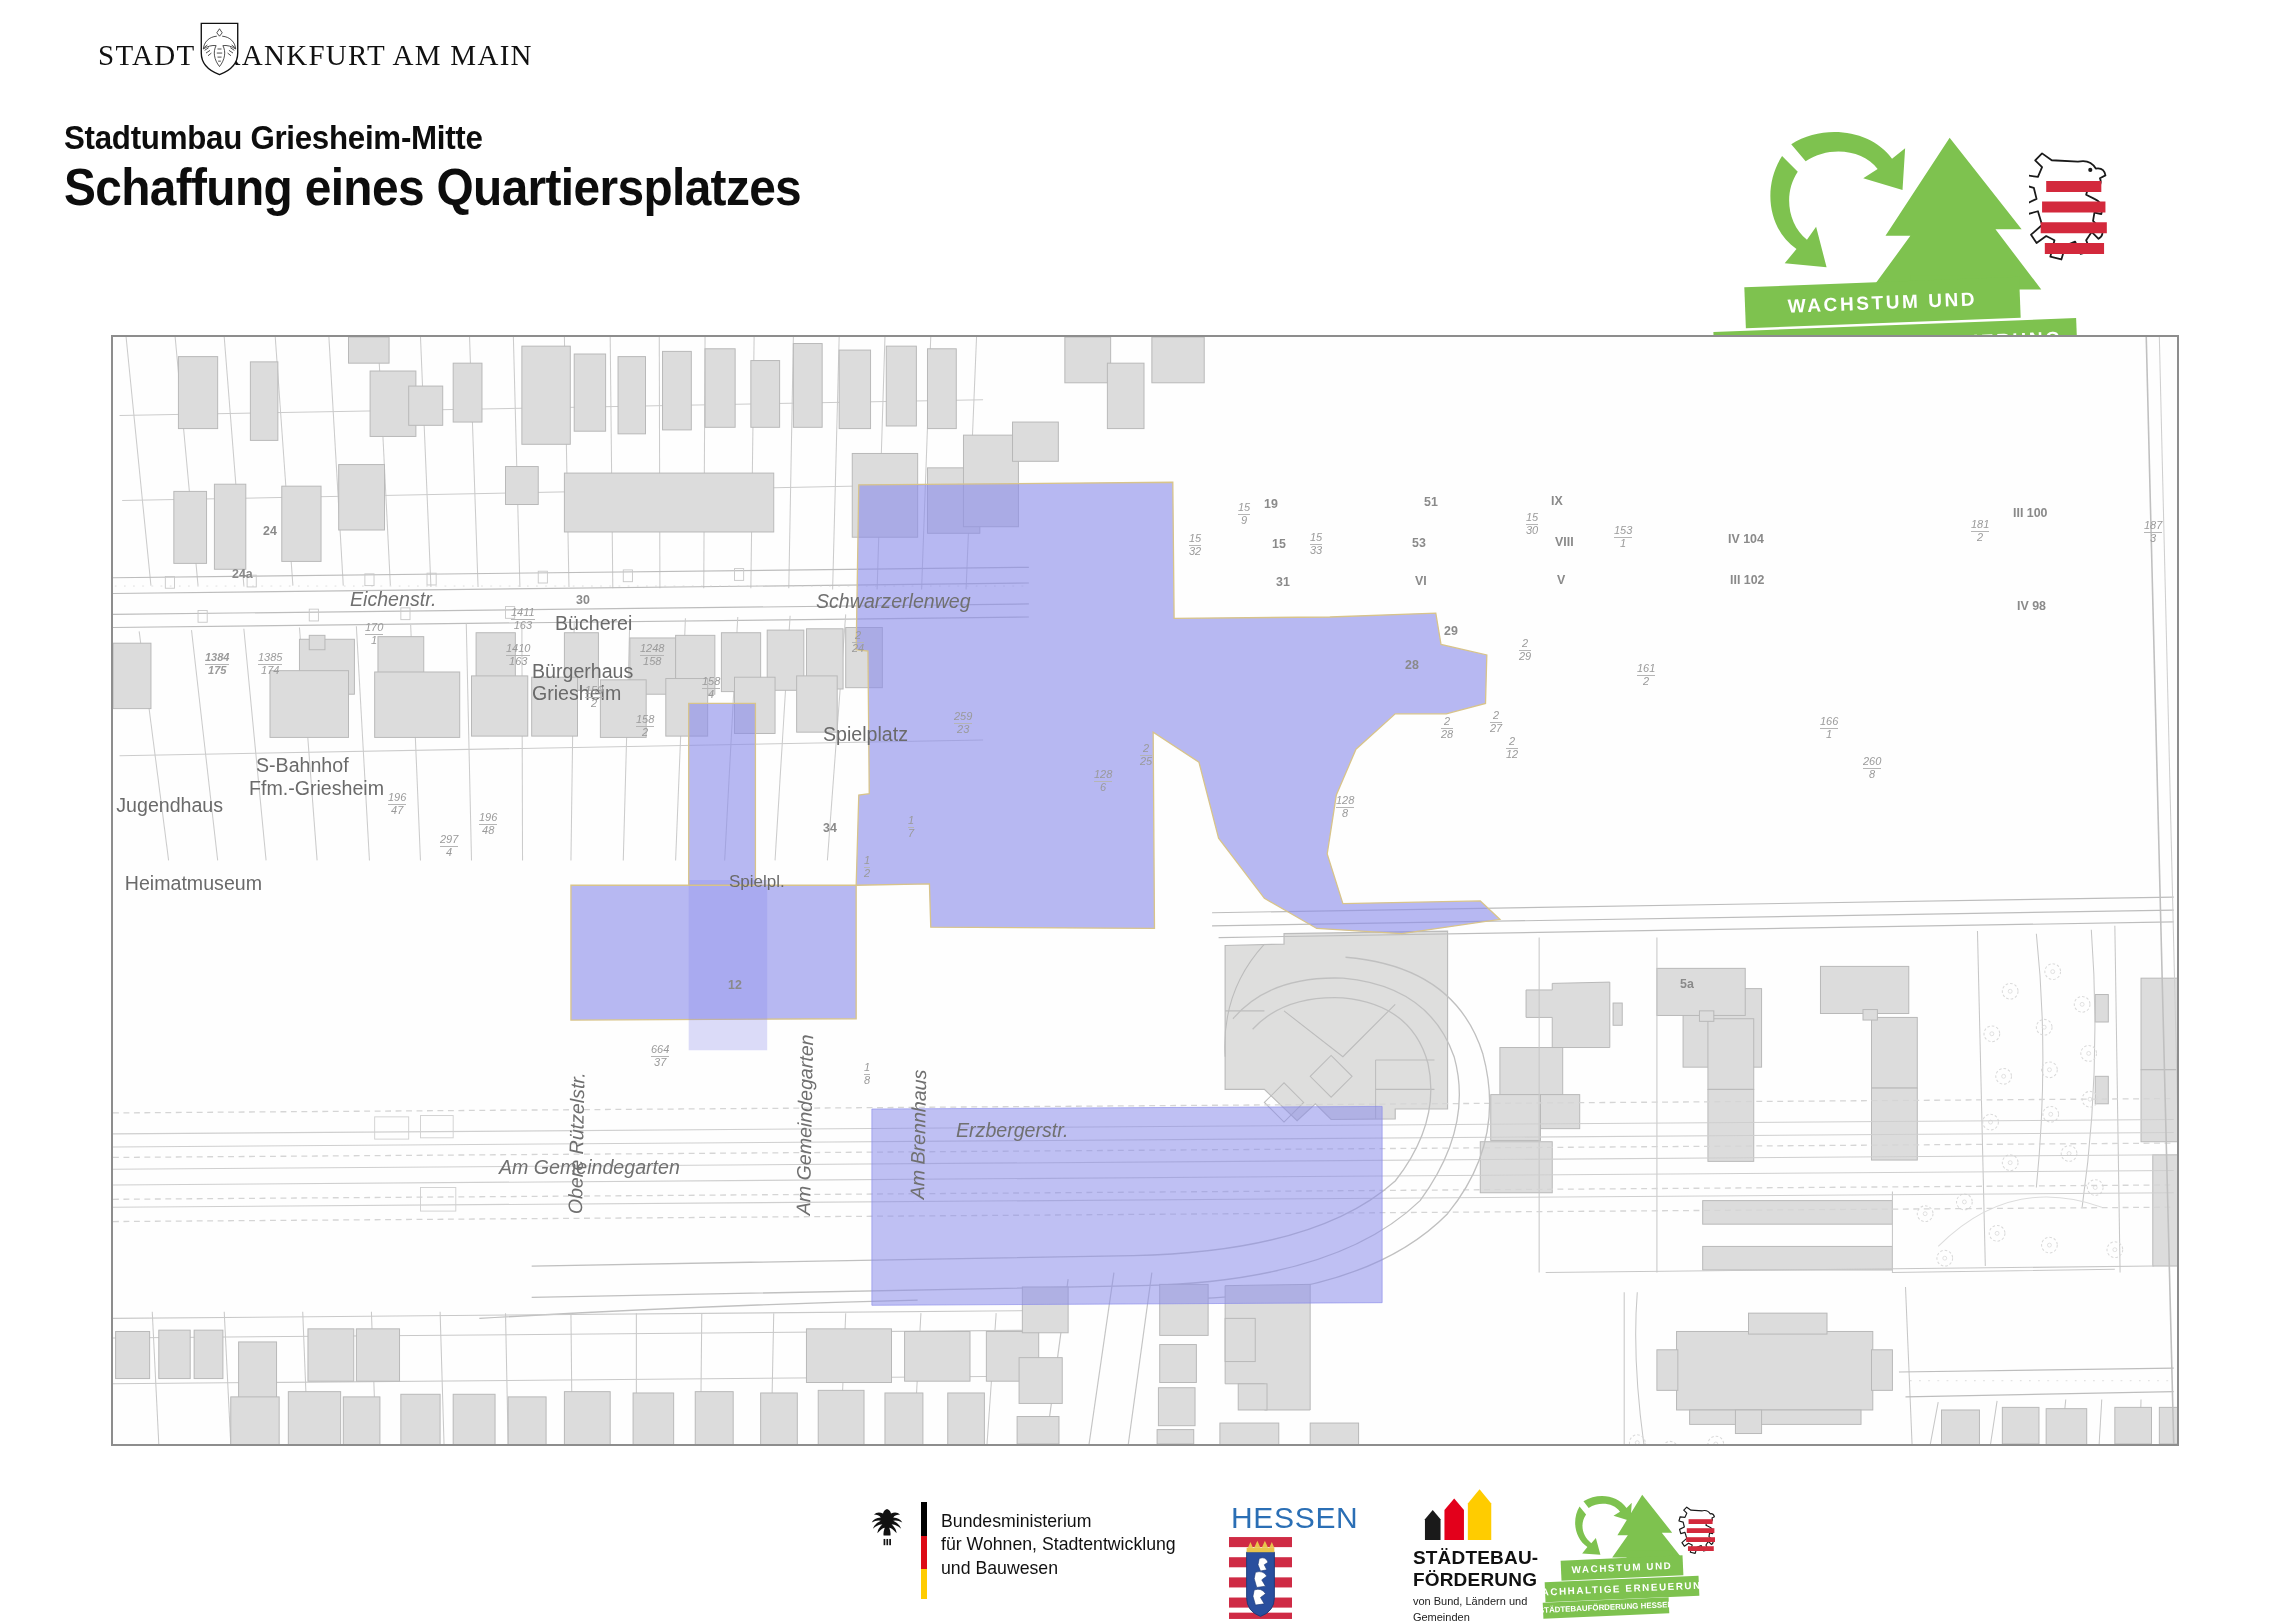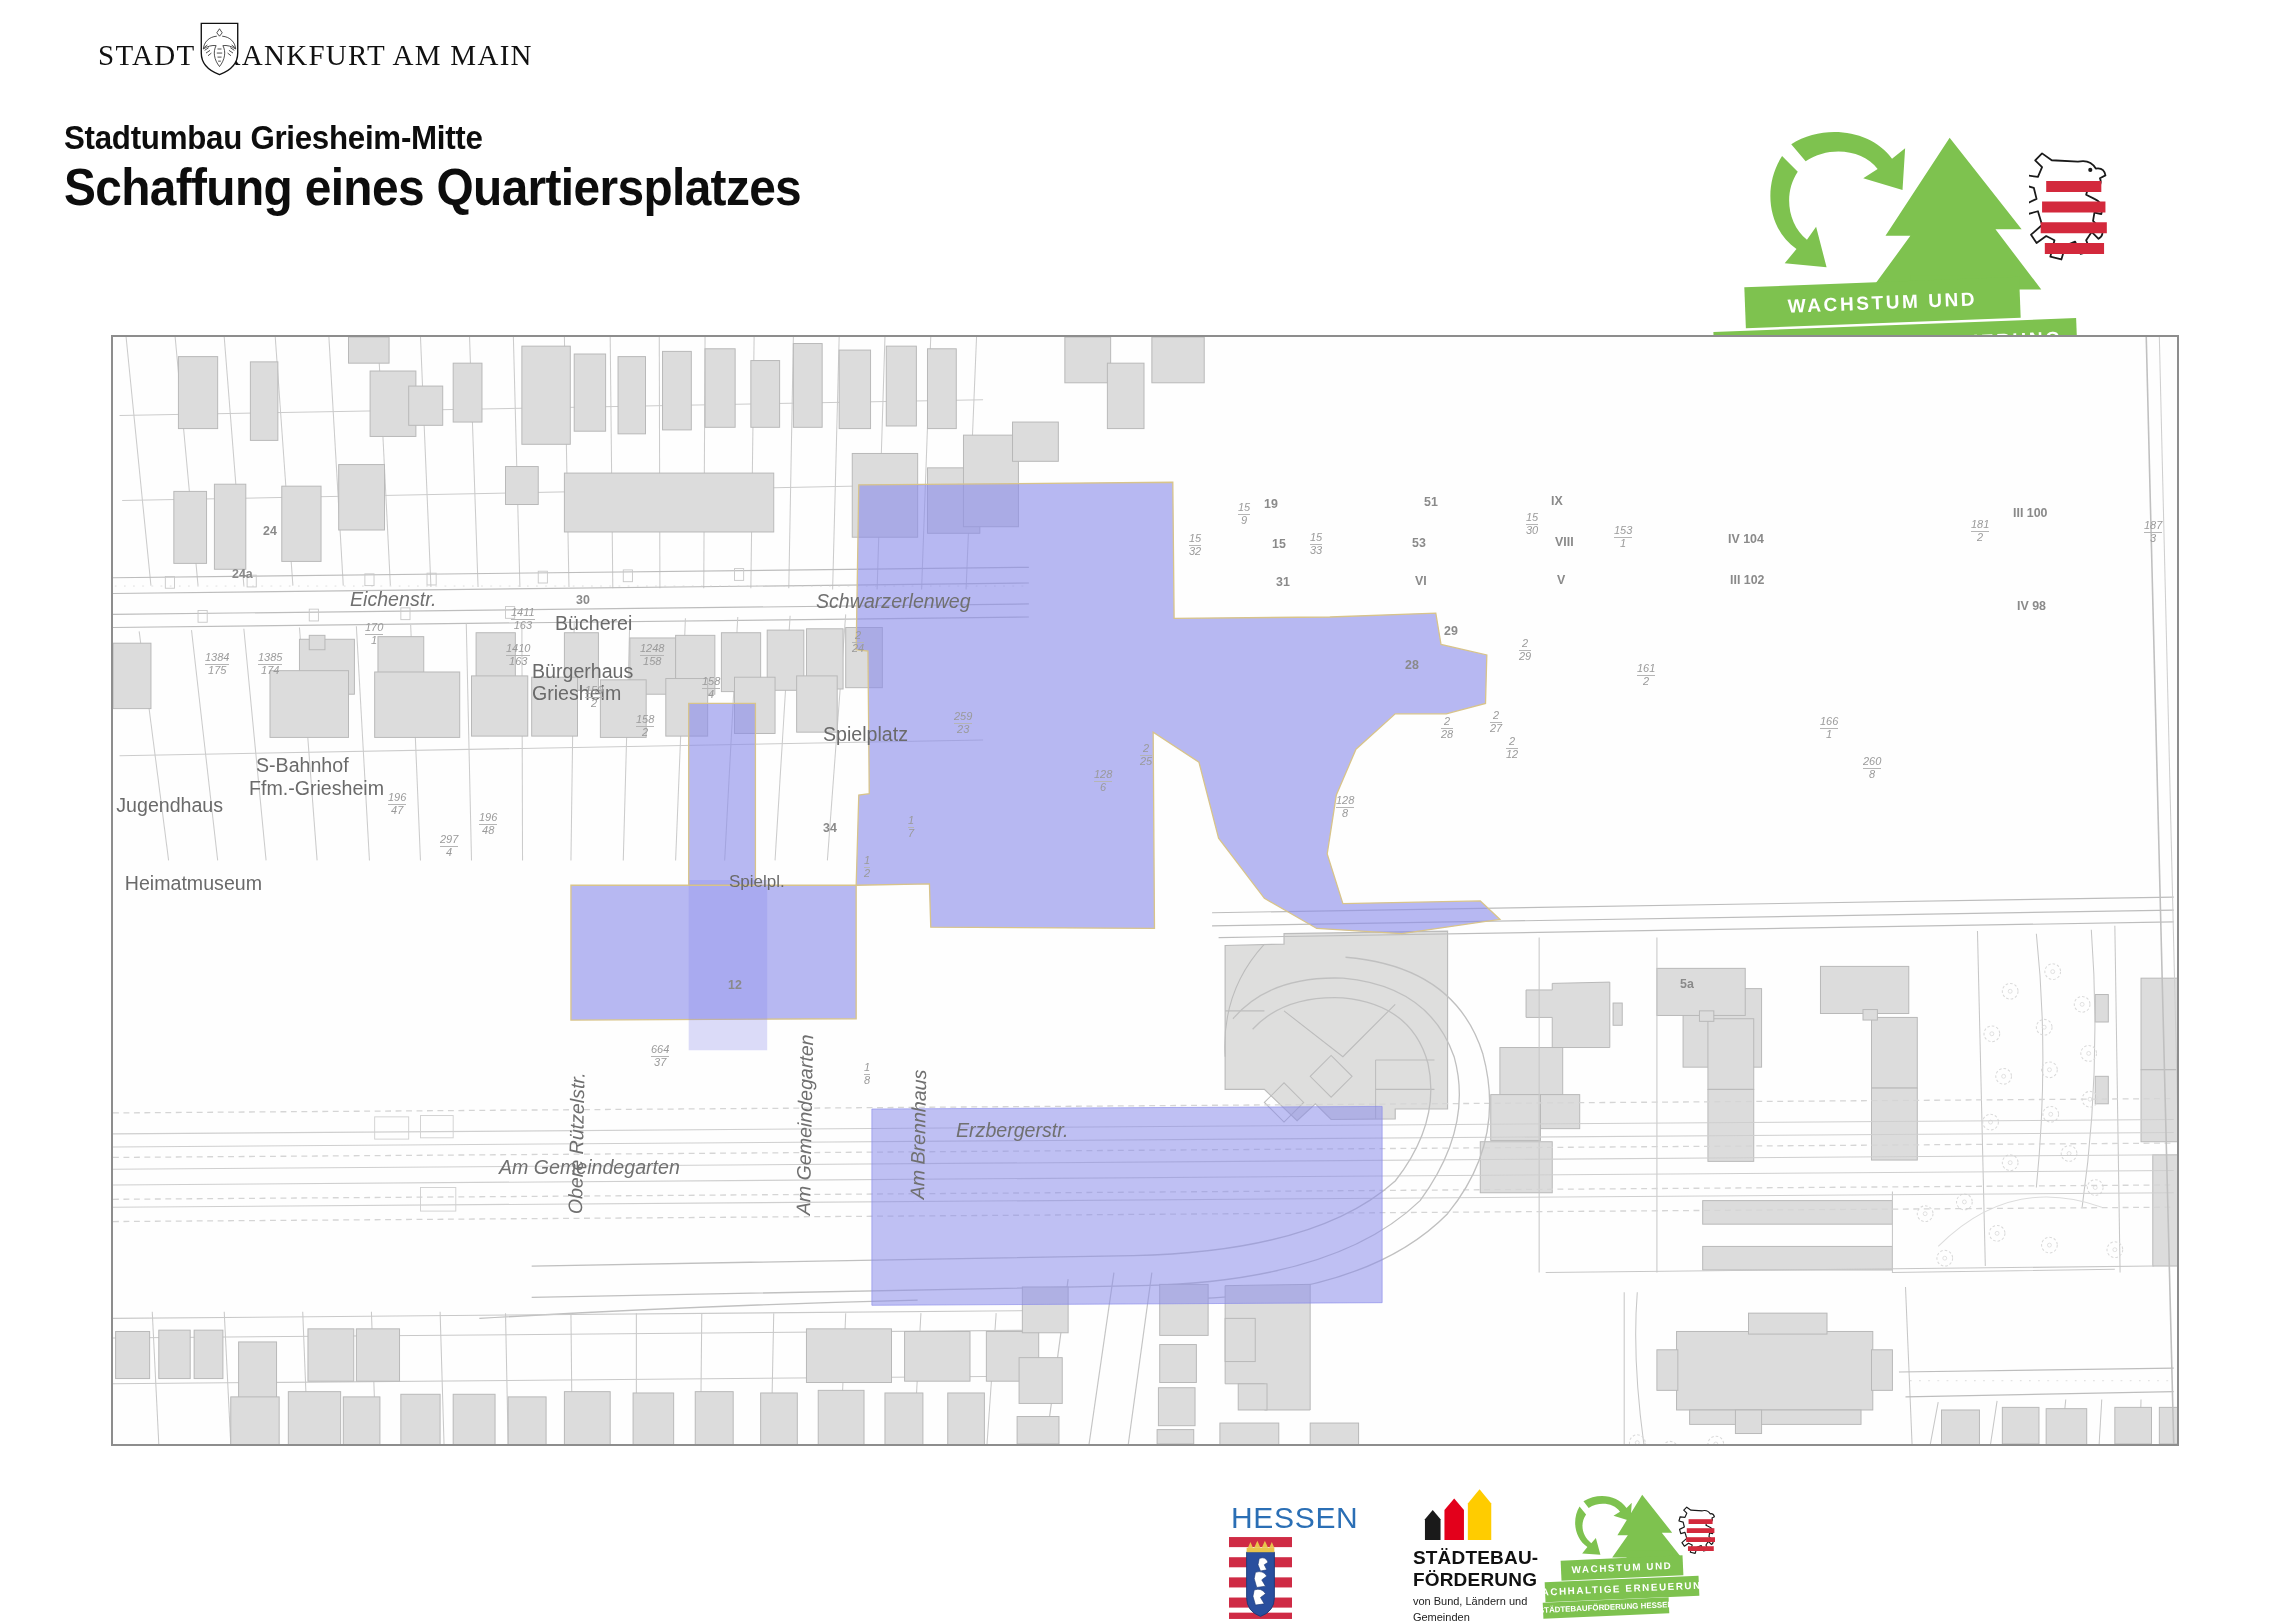--- a/index.html
+++ b/index.html
@@ -530,21 +530,21 @@
   <div class="m-label m-frac" style="left:1707px;top:379px;">
     <span class="t">166</span><span>1</span></div>
   <div class="m-label m-frac" style="left:1328px;top:379px;">
     <span class="t">2</span><span>28</span></div>
   <div class="m-label m-frac" style="left:1377px;top:373px;">
     <span class="t">2</span><span>27</span></div>
   <div class="m-label m-frac" style="left:1393px;top:399px;">
     <span class="t">2</span><span>12</span></div>
   <div class="m-label m-frac" style="left:1027px;top:406px;">
     <span class="t">2</span><span>25</span></div>
-  <div class="m-label m-frac" style="left:92px;top:315px;">
+  <div class="m-label m-frac" style="left:92px;top:315px;font-weight:bold;">
     <span class="t">1384</span><span>175</span></div>
   <div class="m-label m-frac" style="left:145px;top:315px;">
     <span class="t">1385</span><span>174</span></div>
   <div class="m-label m-frac" style="left:252px;top:285px;">
     <span class="t">170</span><span>1</span></div>
   <div class="m-label m-frac" style="left:393px;top:306px;">
     <span class="t">1410</span><span>163</span></div>
   <div class="m-label m-frac" style="left:398px;top:270px;">
     <span class="t">1411</span><span>163</span></div>
   <div class="m-label m-frac" style="left:527px;top:306px;">
@@ -585,20 +585,39 @@
   <div class="m-label m-num" style="left:1567px;top:640px;">5a</div>
   <div class="m-label m-num" style="left:615px;top:641px;">12</div>
 
   <div class="m-label m-num" style="left:463px;top:256px;">30</div>
   <div class="m-label m-num" style="left:1331px;top:287px;">29</div>
   <div class="m-label m-num" style="left:1292px;top:321px;">28</div>
 </div>
 
 <div id="logo-bar">
 
+  <div class="lb" style="left:870px;top:23px;width:307px;height:105px;">
+    <svg viewBox="0 0 60 70" style="position:absolute;left:0;top:7.9px;width:34px;height:41px;">
+      <g fill="#111">
+        <path d="M30 4 q-6 2 -7 8 q-10 -4 -16 2 q8 0 12 5 q-12 1 -16 9 q9 -5 16 -3 q-11 5 -14 14
+                 q9 -8 17 -8 q-8 7 -9 16 q7 -9 13 -10 q-3 8 -2 14 l12 0 q1 -6 -2 -14 q6 1 13 10
+                 q-1 -9 -9 -16 q8 0 17 8 q-3 -9 -14 -14 q7 -2 16 3 q-4 -8 -16 -9 q4 -5 12 -5
+                 q-6 -6 -16 -2 q-1 -6 -7 -8 z"></path>
+        <rect x="24" y="57" width="3" height="11"></rect>
+          <rect x="29" y="57" width="3" height="11"></rect>
+        <rect x="34" y="57" width="3" height="11"></rect>
+      </g>
+    </svg>
+    <div style="position:absolute;left:51px;top:3.9px;width:5.9px;height:97px;background:#000;"></div>
+    <div style="position:absolute;left:51px;top:38px;width:5.9px;height:33px;background:#dd0b15;"></div>
+    <div style="position:absolute;left:51px;top:71px;width:5.9px;height:30px;background:#ffcc00;"></div>
+    <div class="bm-txt" style="position:absolute;left:71px;top:11.8px;">Bundesministerium</div>
+    <div class="bm-txt" style="position:absolute;left:71px;top:35px;">für Wohnen, Stadtentwicklung</div>
+    <div class="bm-txt" style="position:absolute;left:71px;top:59px;">und Bauwesen</div>
+  </div>
 
   <div class="lb" style="left:1227px;top:11.8px;width:118px;height:124px;margin-top:14px;">
     <div class="hessen-word" style="position:absolute;left:3.9px;top:0px;">HESSEN</div>
     <svg viewBox="0 0 100 130" style="position:absolute;left:2px;top:36px;width:63px;height:82px;">
       <rect x="0" y="0" width="100" height="130" fill="#fff"></rect>
       <g fill="#cf2b45">
         <rect x="0" y="0" width="100" height="16"></rect>
         <rect x="0" y="32" width="100" height="16"></rect>
         <rect x="0" y="64" width="100" height="16"></rect>
         <rect x="0" y="96" width="100" height="16"></rect>

